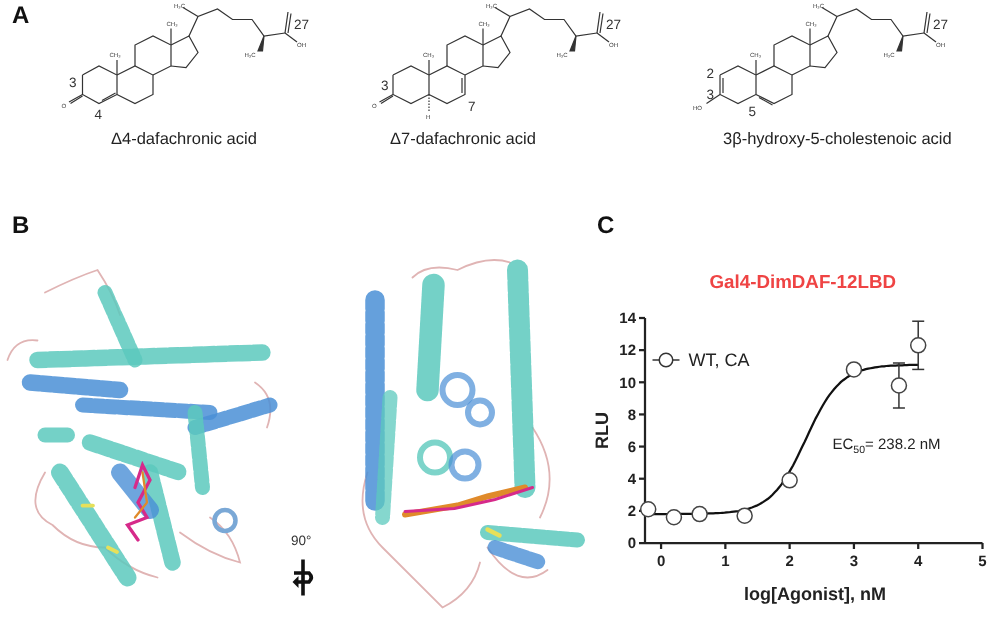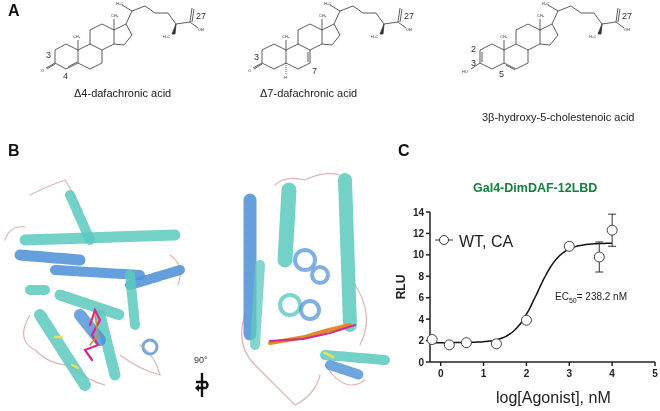--- a/index.html
+++ b/index.html
@@ -1,24 +1,24 @@
 <!DOCTYPE html>
 <html><head>
 <meta charset="utf-8">
 <style>
   html, body { margin:0; padding:0; background:#ffffff; }
   body { width:660px; height:411px; position:relative; overflow:hidden; font-family:"Liberation Sans", sans-serif; color:#222; }
   .panel-label { position:absolute; font-weight:bold; font-size:16px; color:#111; }
   .mol-name { position:absolute; font-size:11px; color:#222; white-space:nowrap; }
   svg { position:absolute; overflow:visible; }
   .rot-label { position:absolute; font-size:9px; color:#333; }
-  .chart-title { position:absolute; font-weight:bold; font-size:12.5px; color:#15803d; white-space:nowrap; }
+  .chart-title { position:absolute; font-weight:bold; font-size:12.5px; color:#ef4444; white-space:nowrap; }
   .ylabel { position:absolute; font-weight:bold; font-size:12px; transform:rotate(-90deg); transform-origin:center; }
-  .xlabel { position:absolute; font-weight:normal; font-size:16px; white-space:nowrap; }
-  .legend-text { position:absolute; font-size:16px; color:#222; }
+  .xlabel { position:absolute; font-weight:bold; font-size:12px; white-space:nowrap; }
+  .legend-text { position:absolute; font-size:12px; color:#222; }
   .ec50 { position:absolute; font-size:10px; color:#222; white-space:nowrap; }
   .ec50 sub { font-size:7px; }
 </style>
 </head>
 <body>
 
 <div class="panel-label" style="left:8px;top:2px;">A</div>
 
 <svg width="220" height="110" style="left:0;top:0;">
   <g stroke="#333" stroke-width="0.8" fill="none">
@@ -115,21 +115,21 @@
     <text x="59" y="77" font-size="9">5</text>
     <text x="182" y="19" font-size="9">27</text>
     <text x="60" y="38" font-size="4">CH₃</text>
     <text x="97" y="17" font-size="4">CH₃</text>
     <text x="102" y="5" font-size="4">H₃C</text>
     <text x="149" y="38" font-size="4">H₃C</text>
     <text x="184" y="31" font-size="4">OH</text>
     <text x="22" y="73" font-size="4">HO</text>
   </g>
 </svg>
-<div class="mol-name" style="left:482px;top:87px;margin-top:24px;">3β-hydroxy-5-cholestenoic acid</div>
+<div class="mol-name" style="left:482px;top:87px;">3β-hydroxy-5-cholestenoic acid</div>
 
 <div class="panel-label" style="left:8px;top:142px;">B</div>
 
 <svg width="190" height="240" style="left:0;top:165px;">
   <g fill="none" stroke-linecap="round">
     <path d="M30,30 Q50,20 65,15 Q75,30 80,45" stroke="#e0b4b4" stroke-width="1.2"></path>
     <path d="M5,75 Q10,60 25,62" stroke="#e0b4b4" stroke-width="1.2"></path>
     <path d="M30,150 Q15,175 35,185 Q50,200 70,200 Q85,215 105,220" stroke="#e0b4b4" stroke-width="1.2"></path>
     <path d="M120,190 Q140,205 160,210 Q155,190 140,180" stroke="#e0b4b4" stroke-width="1.2"></path>
     <path d="M170,90 Q185,100 178,120" stroke="#e0b4b4" stroke-width="1.2"></path>

